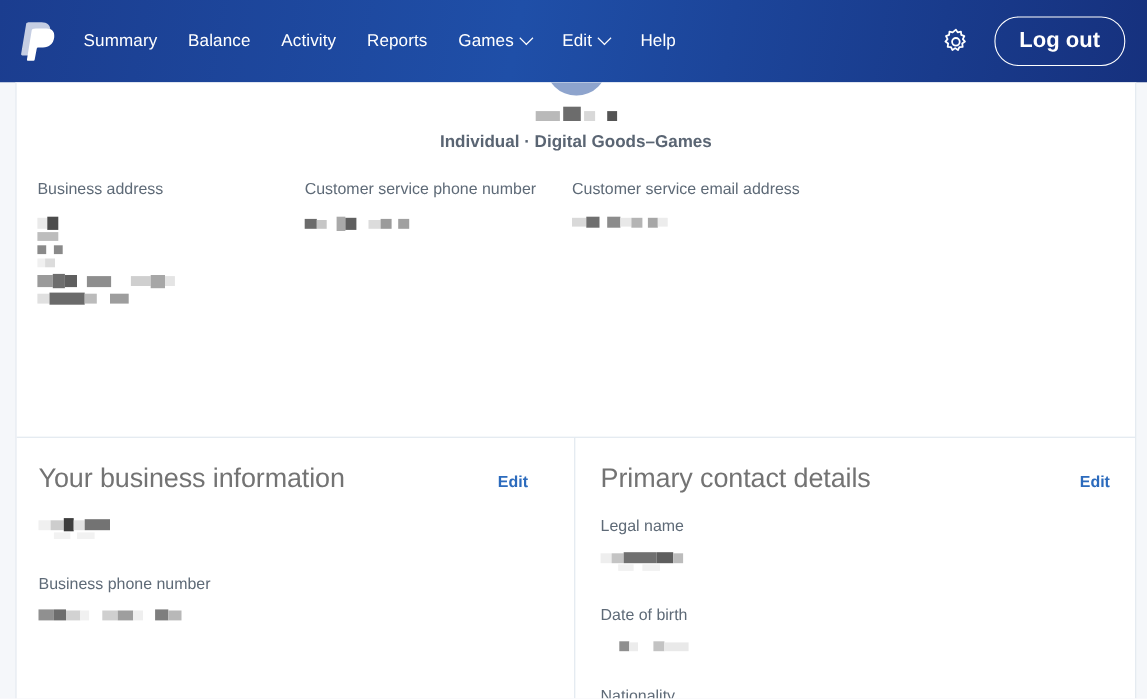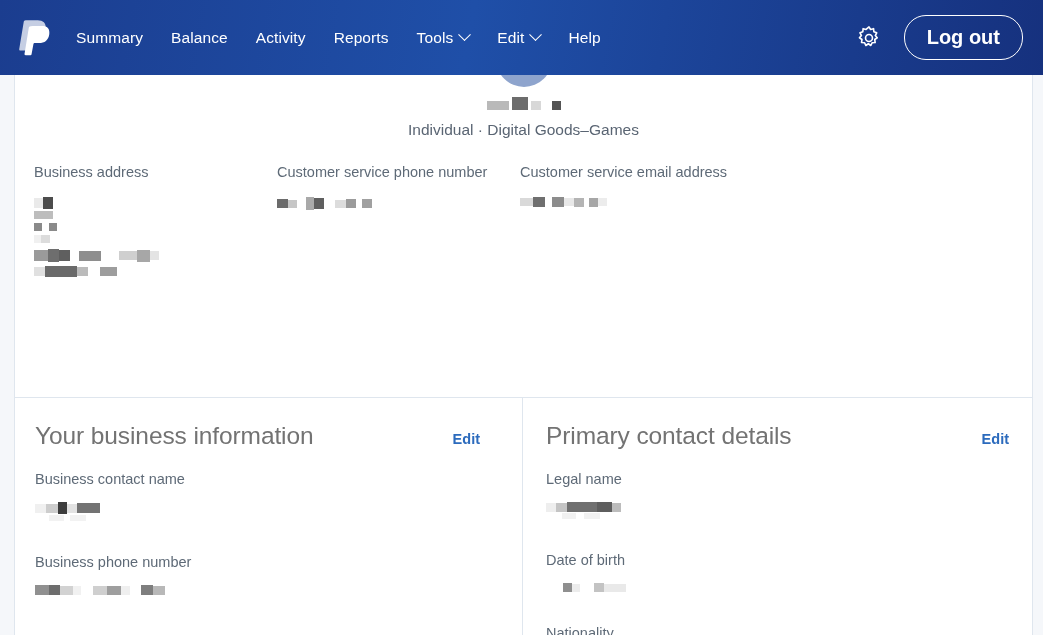--- a/index.html
+++ b/index.html
@@ -100,20 +100,21 @@
     align-items: flex-end;
     gap: 3px;
   }
   .subtitle {
     position: absolute;
     left: 50%; top: 46px;
     transform: translateX(-50%);
     color: #5a6573;
     font-size: 15.5px;
     white-space: nowrap;
+    font-weight: bold;
   }
 
   
   .top-fields {
     display: flex;
     padding: 27px 19px 0 19px;
   }
   .top-col { width: 243px; flex: 0 0 auto; }
   .field-label {
     color: #5e6a77;
@@ -185,21 +186,21 @@
       <div class="nav-link">
         <span>Balance</span>
       </div>
       <div class="nav-link">
         <span>Activity</span>
       </div>
       <div class="nav-link">
         <span>Reports</span>
       </div>
       <div class="nav-link">
-        <span>Tools</span>
+        <span>Games</span>
         <span class="caret"></span>
       </div>
       <div class="nav-link">
         <span>Edit</span>
         <span class="caret"></span>
       </div>
       <div class="nav-link">
         <span>Help</span>
       </div>
     </div>
@@ -310,21 +311,20 @@
 
     <div class="lower">
 
       <div class="lower-col left">
         <div class="sec-head">
           <div class="sec-title">Your business information</div>
           <div class="edit-link">Edit</div>
         </div>
 
         <div class="field-block">
-          <div class="field-label">Business contact name</div>
           <div>
             <div class="rd-row">
               <span class="rd" style="width:11px;height:9px;background:#f0f0f0;"></span>
                 <span class="rd" style="width:12px;height:9px;background:#cdcdcd;"></span>
                 <span class="rd" style="width:9px;height:12px;background:#3d3d3d;"></span>
                 <span class="rd" style="width:10px;height:9px;background:#e2e2e2;"></span>
                 <span class="rd" style="width:23px;height:10px;background:#737373;"></span>
             </div>
             <div class="rd-row" style="margin-top:1px;">
               <span class="rd" style="width:14px;height:6px;background:transparent;"></span>

